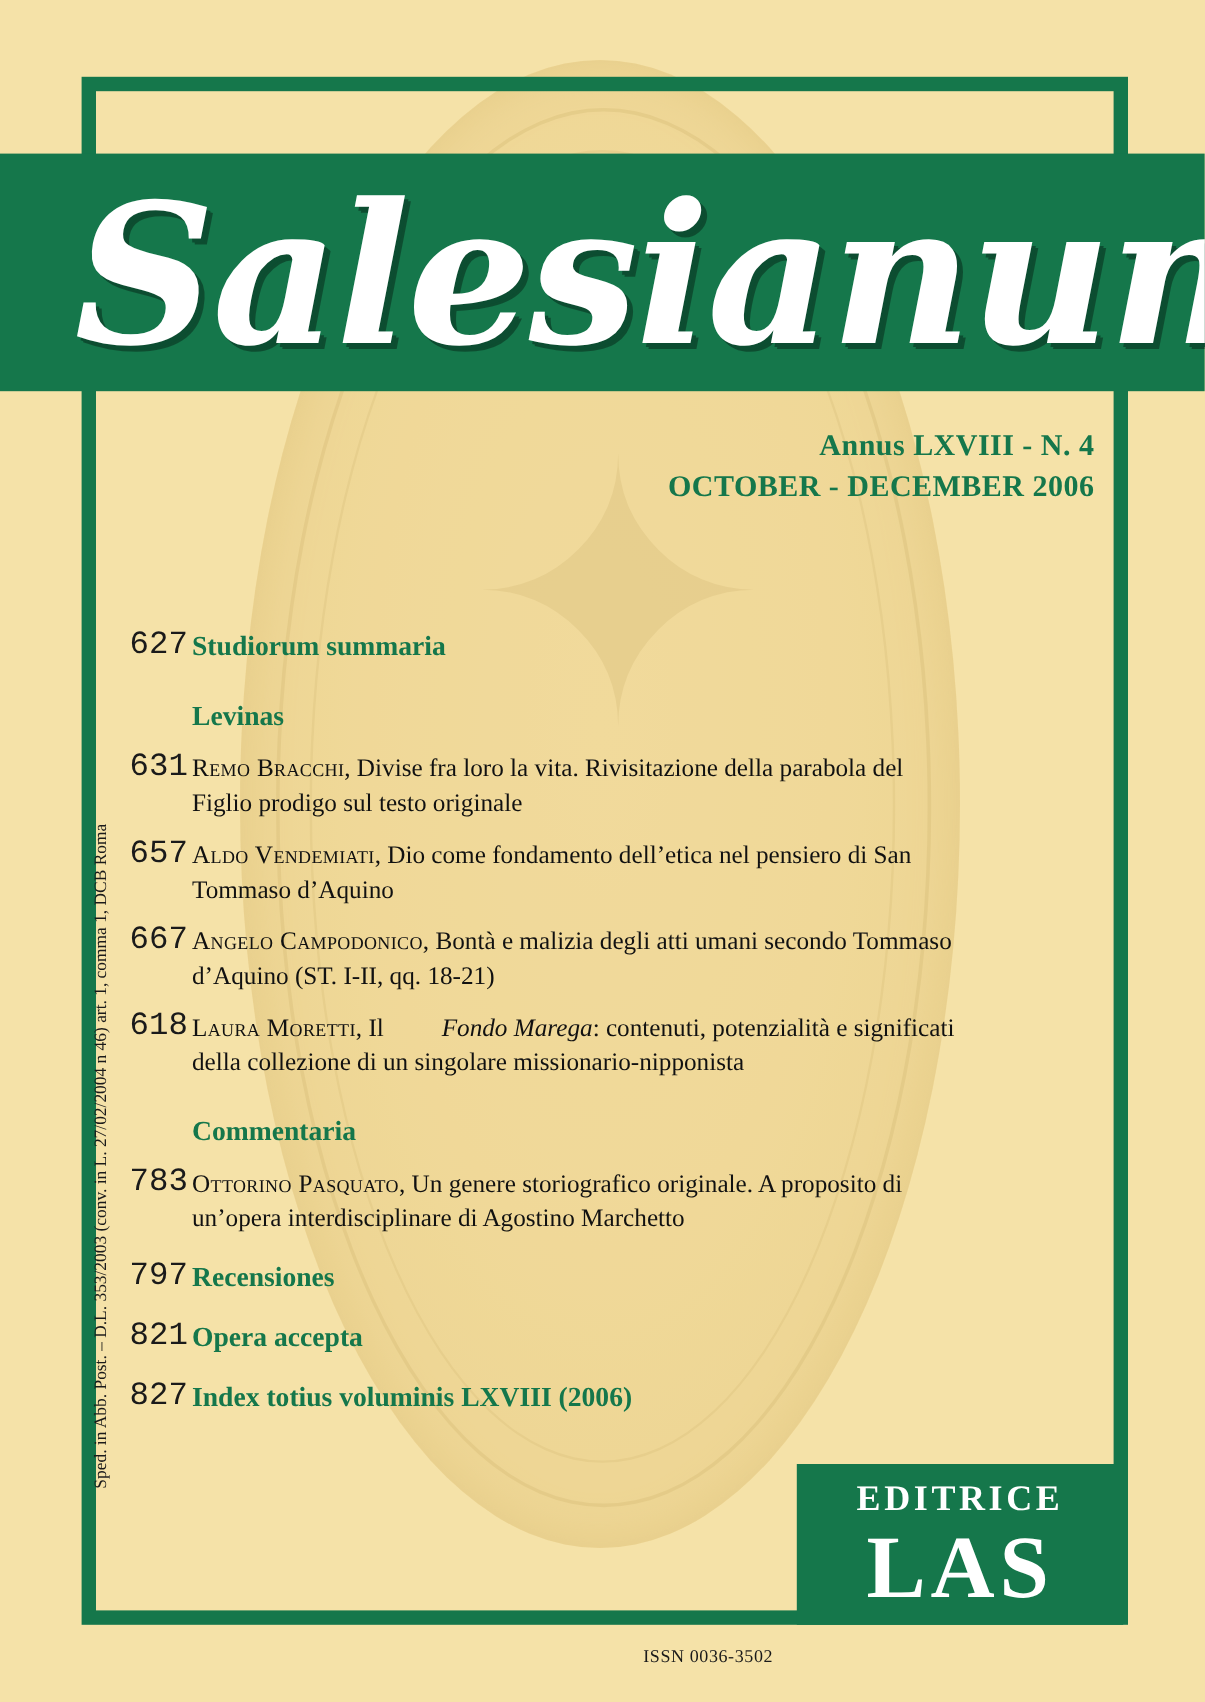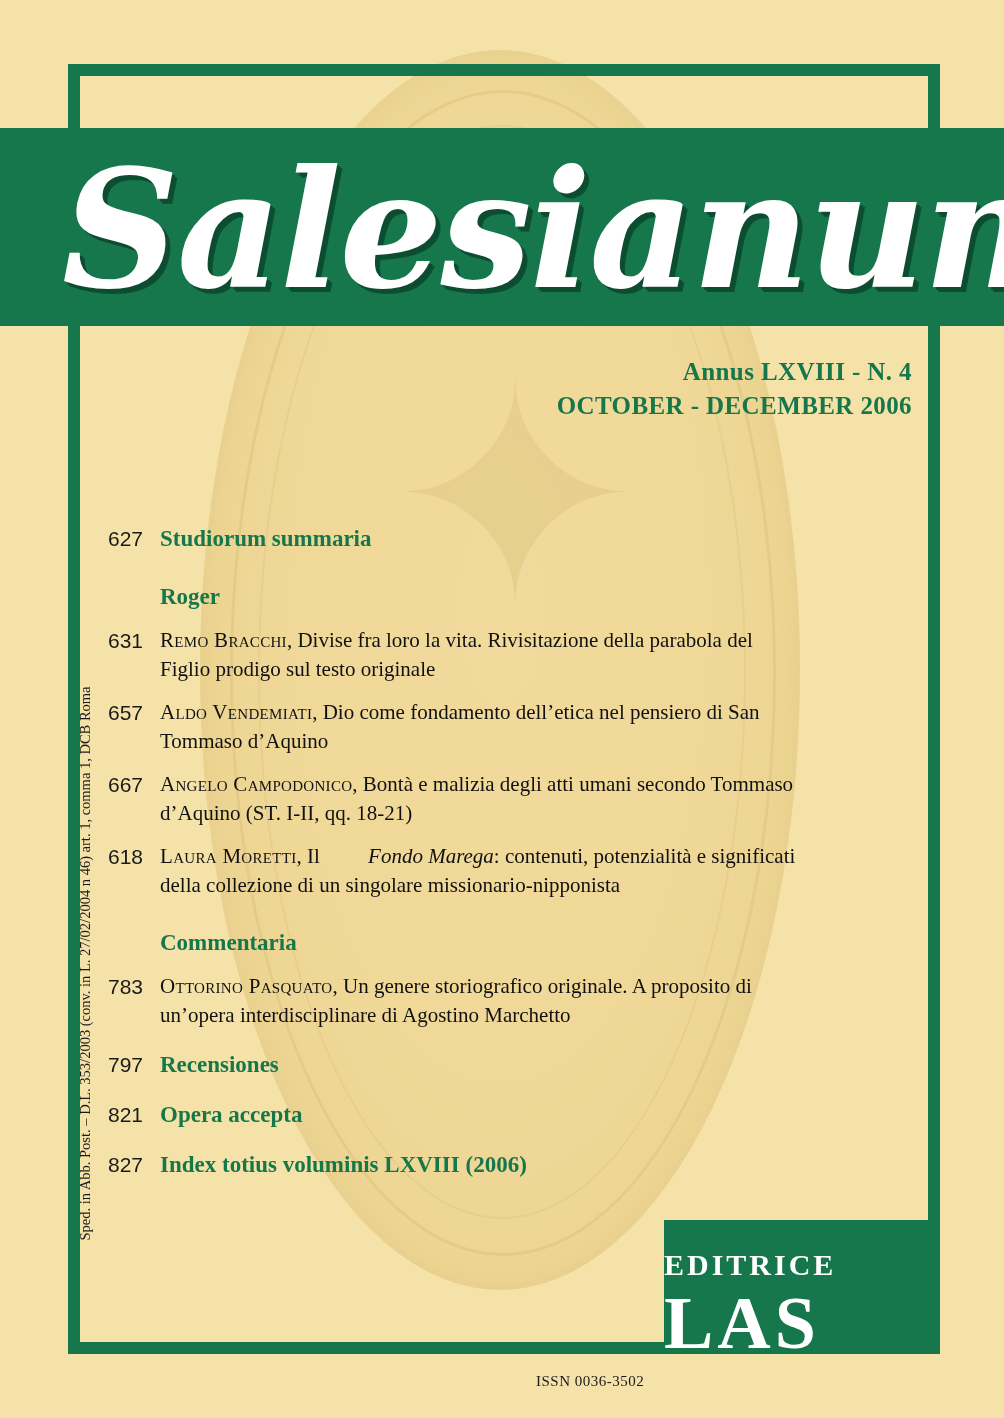--- a/index.html
+++ b/index.html
@@ -128,24 +128,24 @@
     width: 700px;
   }
   .toc-row {
     display: flex;
     align-items: flex-start;
     margin-bottom: 2px;
   }
   .pg {
     width: 52px;
     flex: 0 0 52px;
-    font-size: 21px;
+    font-size: 27px;
     color: #1a1a1a;
     line-height: 29px;
-    font-family: Liberation Sans, sans-serif;
+    font-family: Liberation Mono, monospace;
   }
   .entry-text {
     font-size: 21px;
     line-height: 29px;
     color: #111;
     font-family: "Liberation Serif", serif;
   }
   .section-head {
     color: #15774b;
     font-weight: bold;
@@ -179,23 +179,23 @@
 
   
   .publisher {
     position: absolute;
     right: 68px;
     bottom: 64px;
     width: 272px;
     height: 134px;
     background: #15774b;
     color: #ffffff;
-    text-align: left;
+    text-align: center;
     box-sizing: border-box;
-    padding-top: 27px;
+    padding-top: 11px;
   }
   .publisher .ed {
     font-family: "Liberation Serif", serif;
     font-weight: bold;
     font-size: 30px;
     letter-spacing: 3px;
     line-height: 36px;
   }
   .publisher .las {
     font-family: "Liberation Serif", serif;
@@ -235,21 +235,21 @@
   <div>OCTOBER - DECEMBER 2006</div>
 </div>
 
 <div class="toc" id="toc-root">
     <div class="toc-row">
       <div class="pg">627</div>
       <div class="entry-text section-head">Studiorum summaria</div>
     </div>
     <div class="toc-row gap-top-big">
       <div class="pg"></div>
-      <div class="entry-text section-head">Roger</div>
+      <div class="entry-text section-head">Levinas</div>
     </div>
     <div class="toc-row gap-top-sm">
       <div class="pg">631</div>
       <div class="entry-text"><span class="sc">Remo Bracchi</span><span>, Divise fra loro la vita. Rivisitazione della parabola del Figlio prodigo sul testo originale</span></div>
     </div>
     <div class="toc-row gap-top-sm">
       <div class="pg">657</div>
       <div class="entry-text"><span class="sc">Aldo Vendemiati</span><span>, Dio come fondamento dell’etica nel pensiero di San Tommaso d’Aquino</span></div>
     </div>
     <div class="toc-row gap-top-sm">

